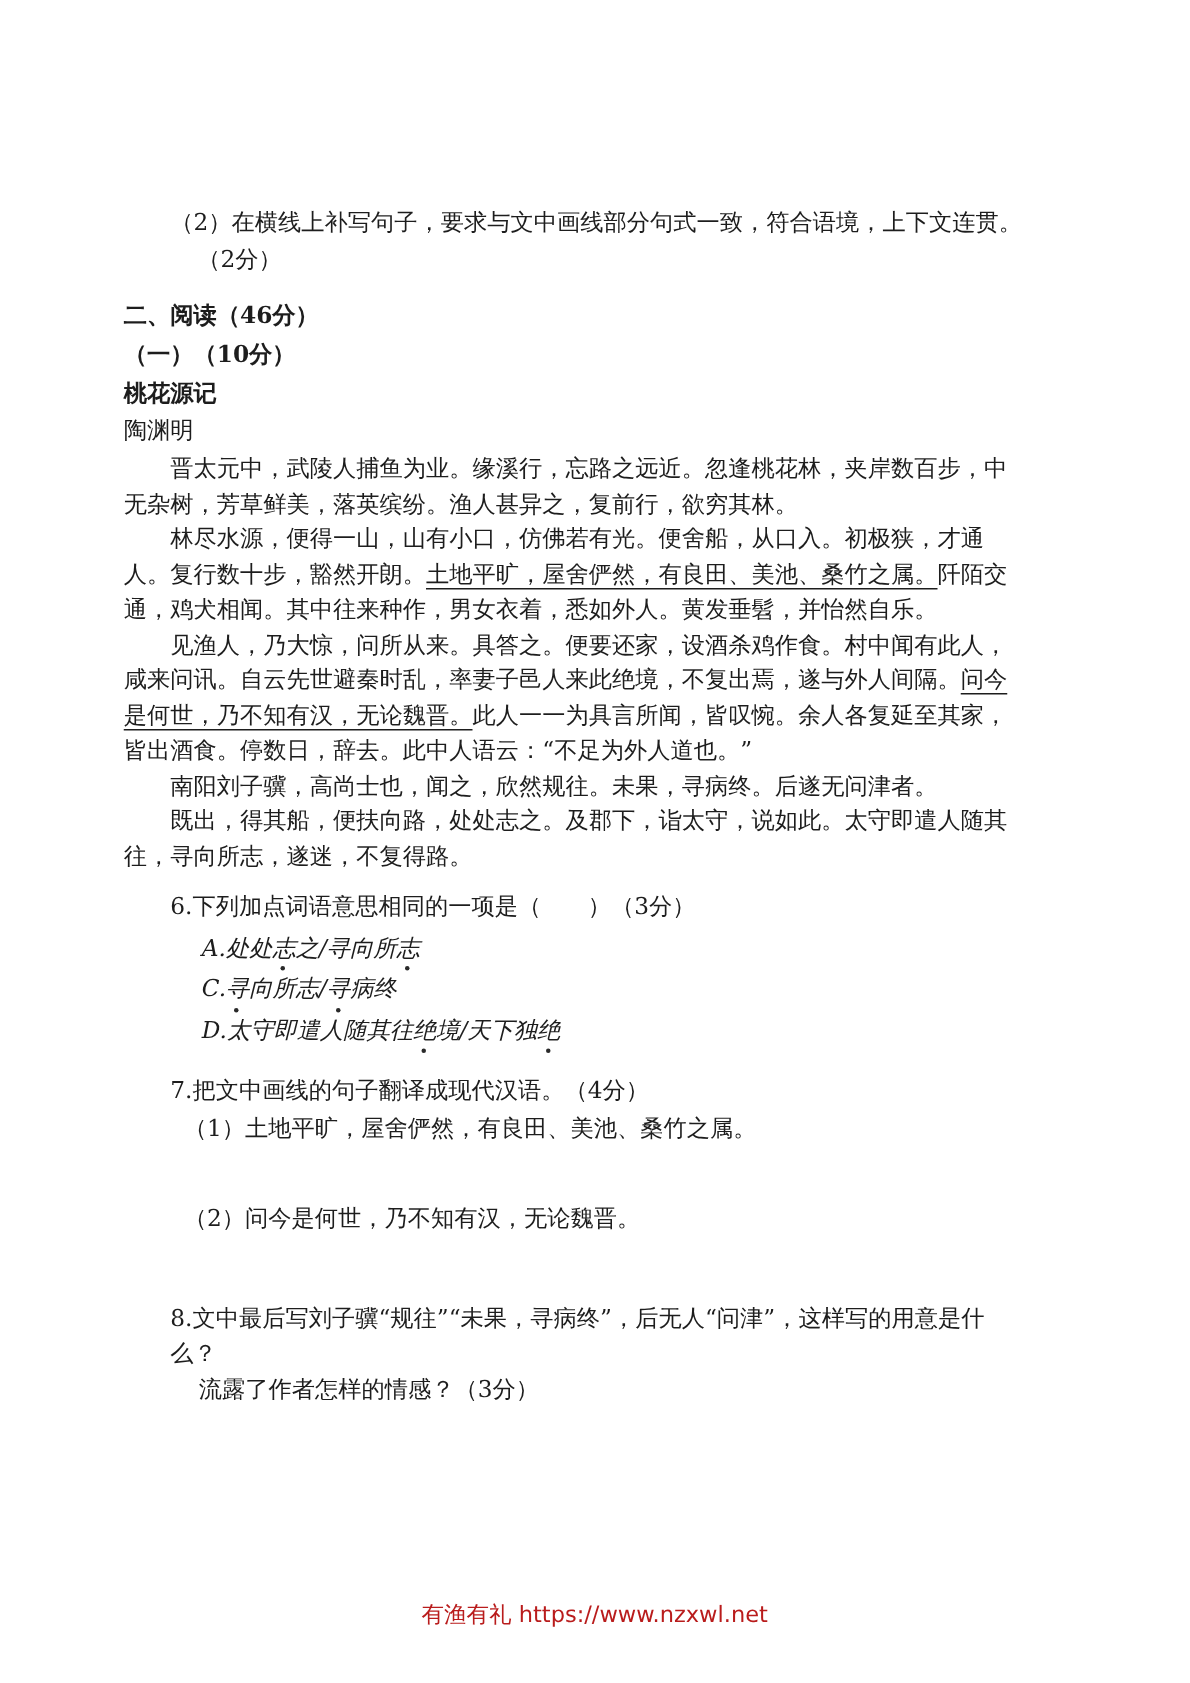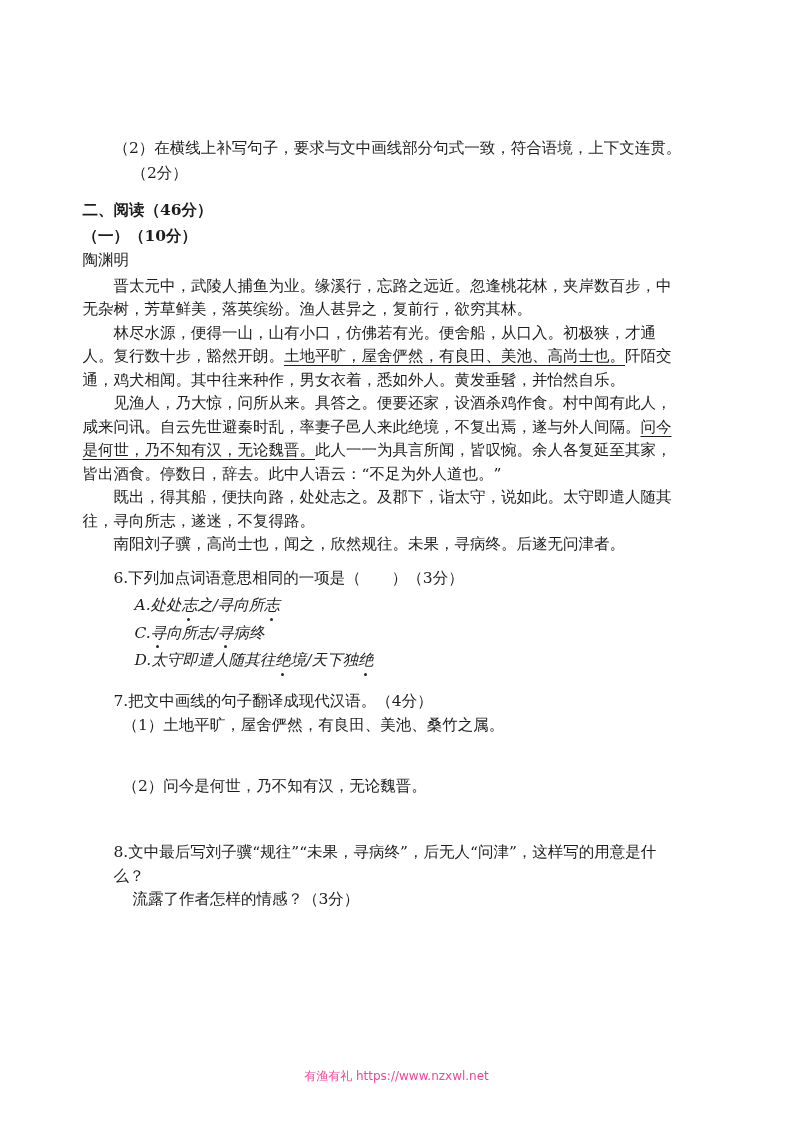--- a/index.html
+++ b/index.html
@@ -68,44 +68,45 @@
     border-radius: 50%;
     background: #2a2a2a;
   }
 
   .footer {
     position: absolute;
     left: 0;
     right: 0;
     top: 1066px;
     text-align: center;
-    color: #ec4899;
+    color: #b91c1c;
     font-family: "DejaVu Sans", "Liberation Sans", sans-serif;
-    font-size: 12px;
+    font-size: 15px;
     line-height: 20px;
   }
 </style>
 </head>
 <body>
 
 <div class="page">
 
   <div class="q2-prompt">（2）在横线上补写句子，要求与文中画线部分句式一致，符合语境，上下文连贯。</div>
   <div class="q2-score">（2分）</div>
 
   <div class="section-title">二、阅读（46分）</div>
   <div class="center bold part-title">（一）（10分）</div>
+  <div class="center bold essay-title">桃花源记</div>
   <div class="center author">陶渊明</div>
 
   <div class="essay-body">
       <p class="indent essay-paragraph"><span>晋太元中，武陵人捕鱼为业。缘溪行，忘路之远近。忽逢桃花林，夹岸数百步，中无杂树，芳草鲜美，落英缤纷。渔人甚异之，复前行，欲穷其林。</span></p>
-      <p class="indent essay-paragraph"><span>林尽水源，便得一山，山有小口，仿佛若有光。便舍船，从口入。初极狭，才通人。复行数十步，豁然开朗。</span><span class="underline">土地平旷，屋舍俨然，有良田、美池、高尚士也。</span><span>阡陌交通，鸡犬相闻。其中往来种作，男女衣着，悉如外人。黄发垂髫，并怡然自乐。</span></p>
+      <p class="indent essay-paragraph"><span>林尽水源，便得一山，山有小口，仿佛若有光。便舍船，从口入。初极狭，才通人。复行数十步，豁然开朗。</span><span class="underline">土地平旷，屋舍俨然，有良田、美池、桑竹之属。</span><span>阡陌交通，鸡犬相闻。其中往来种作，男女衣着，悉如外人。黄发垂髫，并怡然自乐。</span></p>
       <p class="indent essay-paragraph"><span>见渔人，乃大惊，问所从来。具答之。便要还家，设酒杀鸡作食。村中闻有此人，咸来问讯。自云先世避秦时乱，率妻子邑人来此绝境，不复出焉，遂与外人间隔。</span><span class="underline">问今是何世，乃不知有汉，无论魏晋。</span><span>此人一一为具言所闻，皆叹惋。余人各复延至其家，皆出酒食。停数日，辞去。此中人语云：“不足为外人道也。”</span></p>
+      <p class="indent essay-paragraph"><span>南阳刘子骥，高尚士也，闻之，欣然规往。未果，寻病终。后遂无问津者。</span></p>
       <p class="indent essay-paragraph"><span>既出，得其船，便扶向路，处处志之。及郡下，诣太守，说如此。太守即遣人随其往，寻向所志，遂迷，不复得路。</span></p>
-      <p class="indent essay-paragraph"><span>南阳刘子骥，高尚士也，闻之，欣然规往。未果，寻病终。后遂无问津者。</span></p>
     </div>
 
   <div class="q-label q6-label">6.下列加点词语意思相同的一项是（　　）（3分）</div>
   <div class="options">
       <p class="option-line"><span>A.处处</span><span class="em-dot">志</span><span>之/寻向所</span><span class="em-dot">志</span></p>
       <p class="option-line"><span>C.</span><span class="em-dot">寻</span><span>向所志/</span><span class="em-dot">寻</span><span>病终</span></p>
       <p class="option-line"><span>D.太守即遣人随其往</span><span class="em-dot">绝</span><span>境/天下独</span><span class="em-dot">绝</span></p>
     </div>
 
   <div class="q-label q7-label">7.把文中画线的句子翻译成现代汉语。（4分）</div>

